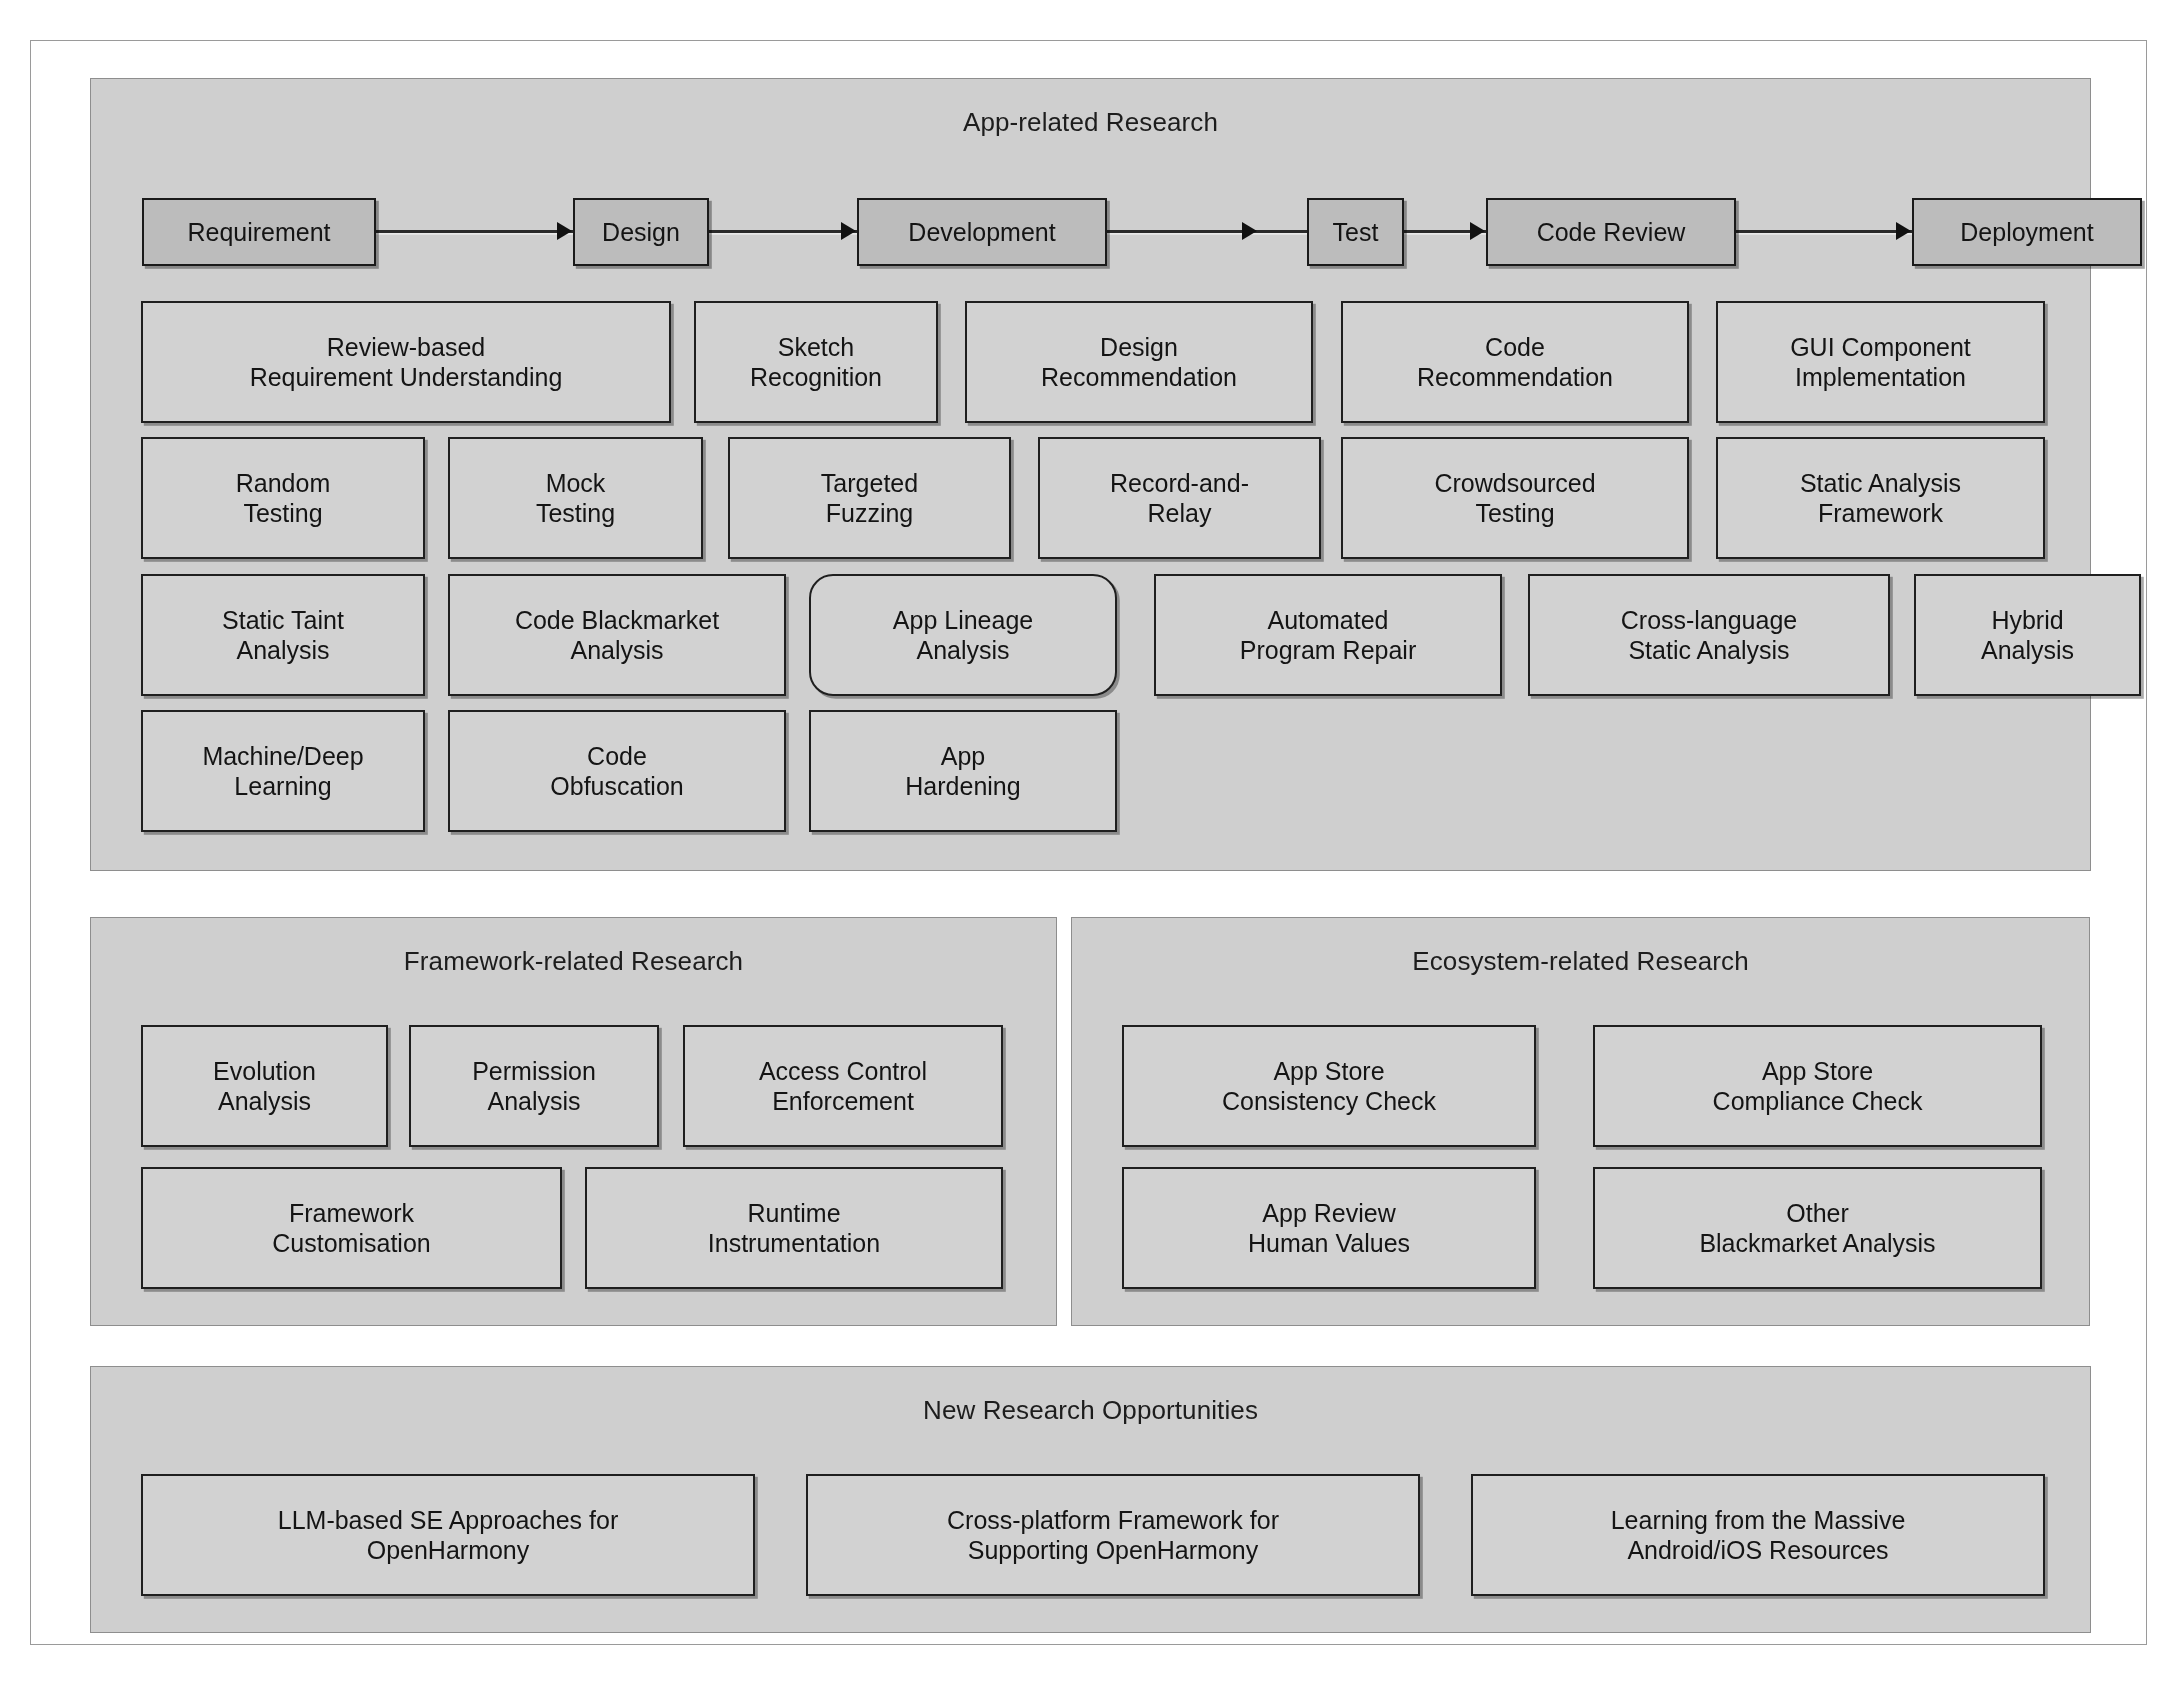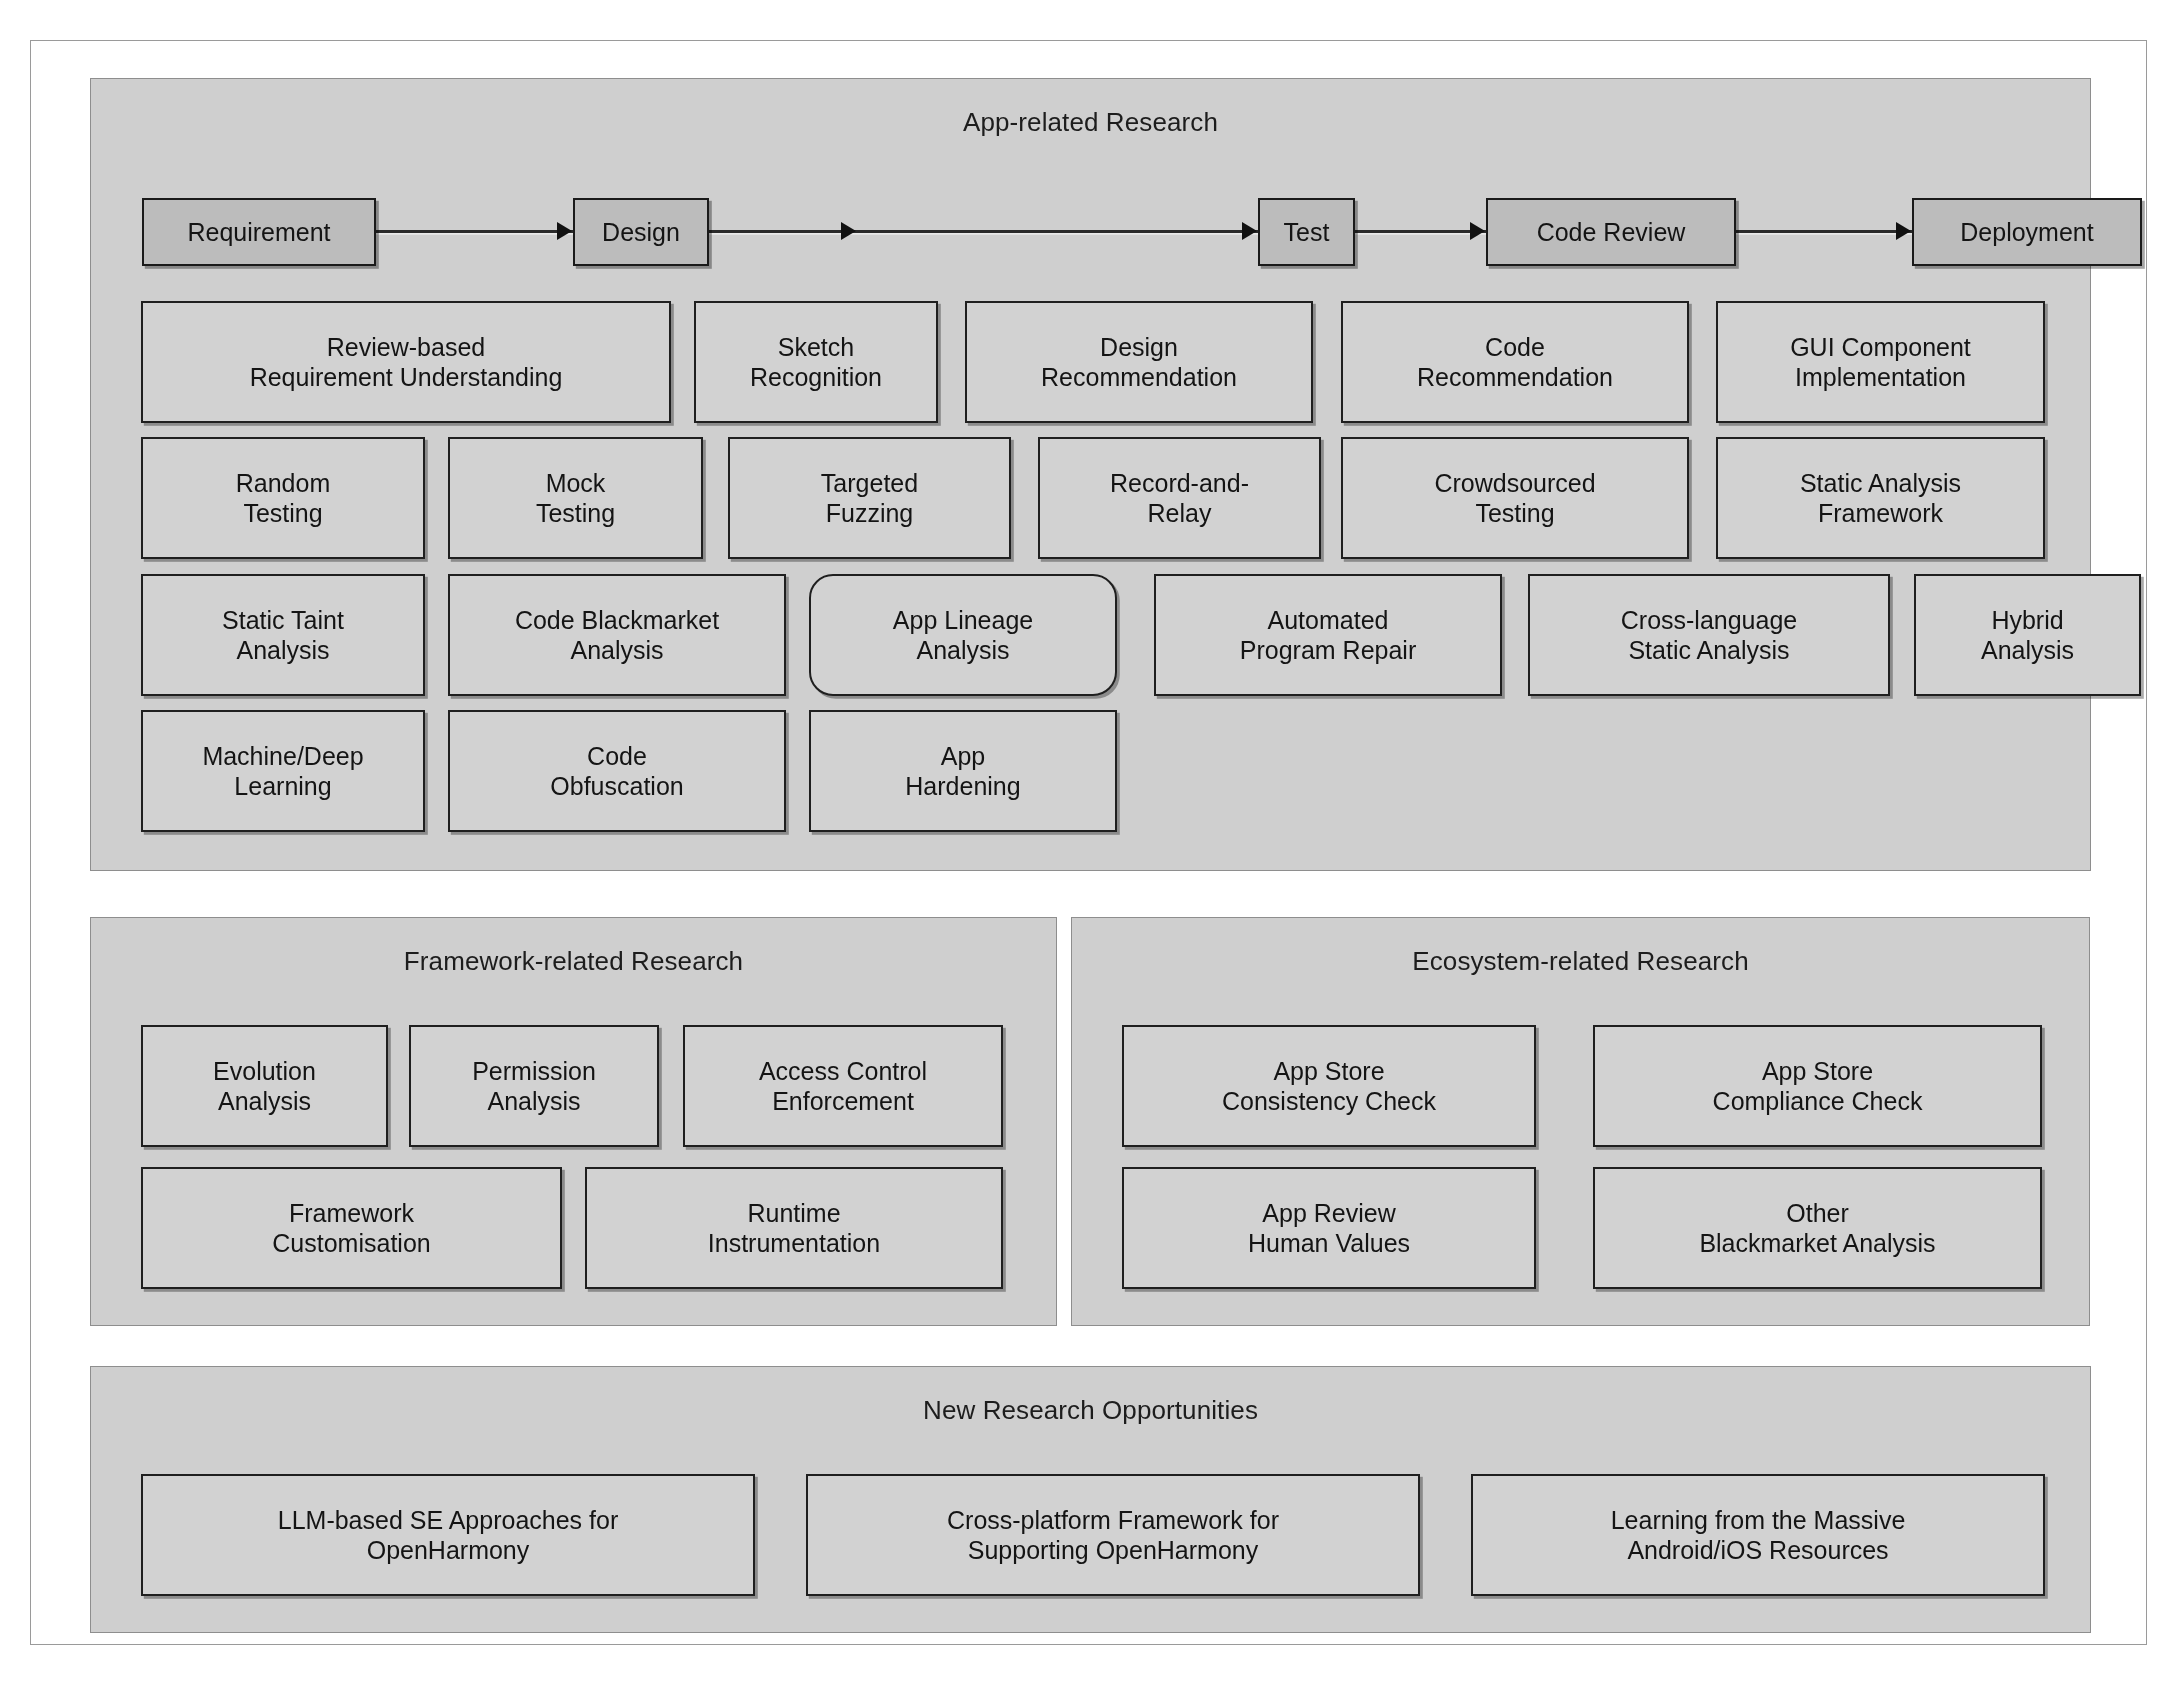--- a/index.html
+++ b/index.html
@@ -106,23 +106,24 @@
 
     <div class="pipeline-row" style="top:119px;">
       <div class="arrow-line" style="left:233px; top:32px; width:1643px;"></div>
 
       <div class="stage-box" style="left:51px; top:0; width:234px; height:68px;">Requirement</div>
       <div class="arrow-head" style="left:466px; top:24.4px;"></div>
 
       <div class="stage-box" style="left:482px; top:0; width:136px; height:68px;">Design</div>
       <div class="arrow-head" style="left:750px; top:24.4px;"></div>
 
+      <div class="stage-box" style="left:766px; top:0; width:250px; height:68px;">Development</div>
       <div class="arrow-head" style="left:1151px; top:24.4px;"></div>
 
-      <div class="stage-box" style="left:1167px; top:0; width:97px; height:68px;">Test</div>
+      <div class="stage-box" style="left:1216px; top:0; width:97px; height:68px;">Test</div>
       <div class="arrow-head" style="left:1379px; top:24.4px;"></div>
 
       <div class="stage-box" style="left:1395px; top:0; width:250px; height:68px;">Code Review</div>
       <div class="arrow-head" style="left:1805px; top:24.4px;"></div>
 
       <div class="stage-box" style="left:1821px; top:0; width:230px; height:68px;text-align:center;">Deployment</div>
     </div>
 
     <div class="topic-box" style="left:50px; top:222px; width:530px; height:122px;">
       <span class="l">Review-based</span>

